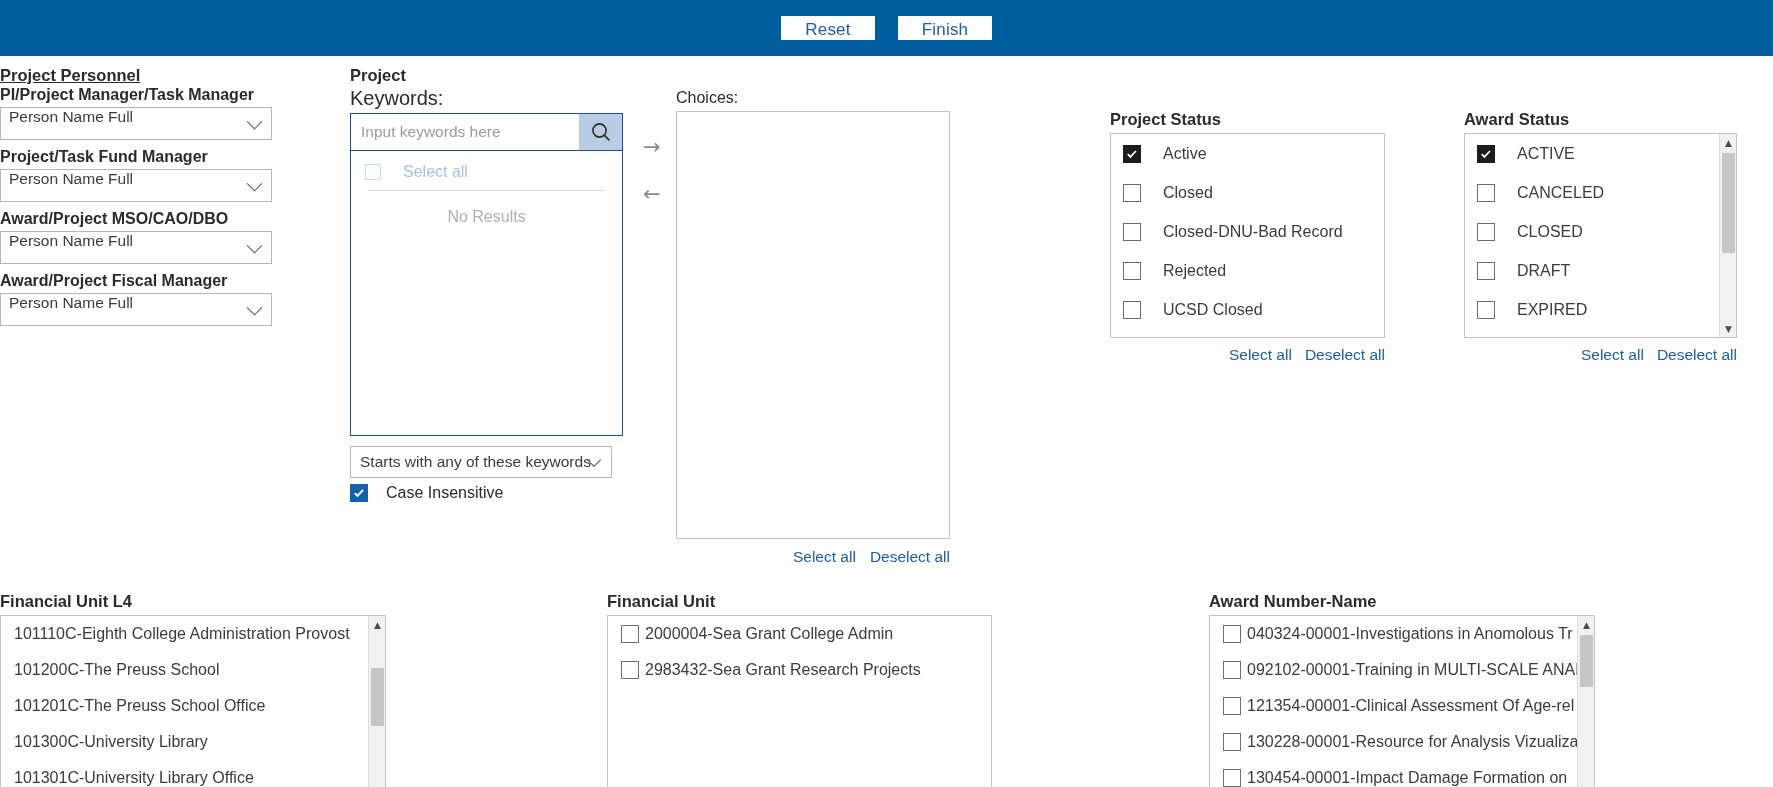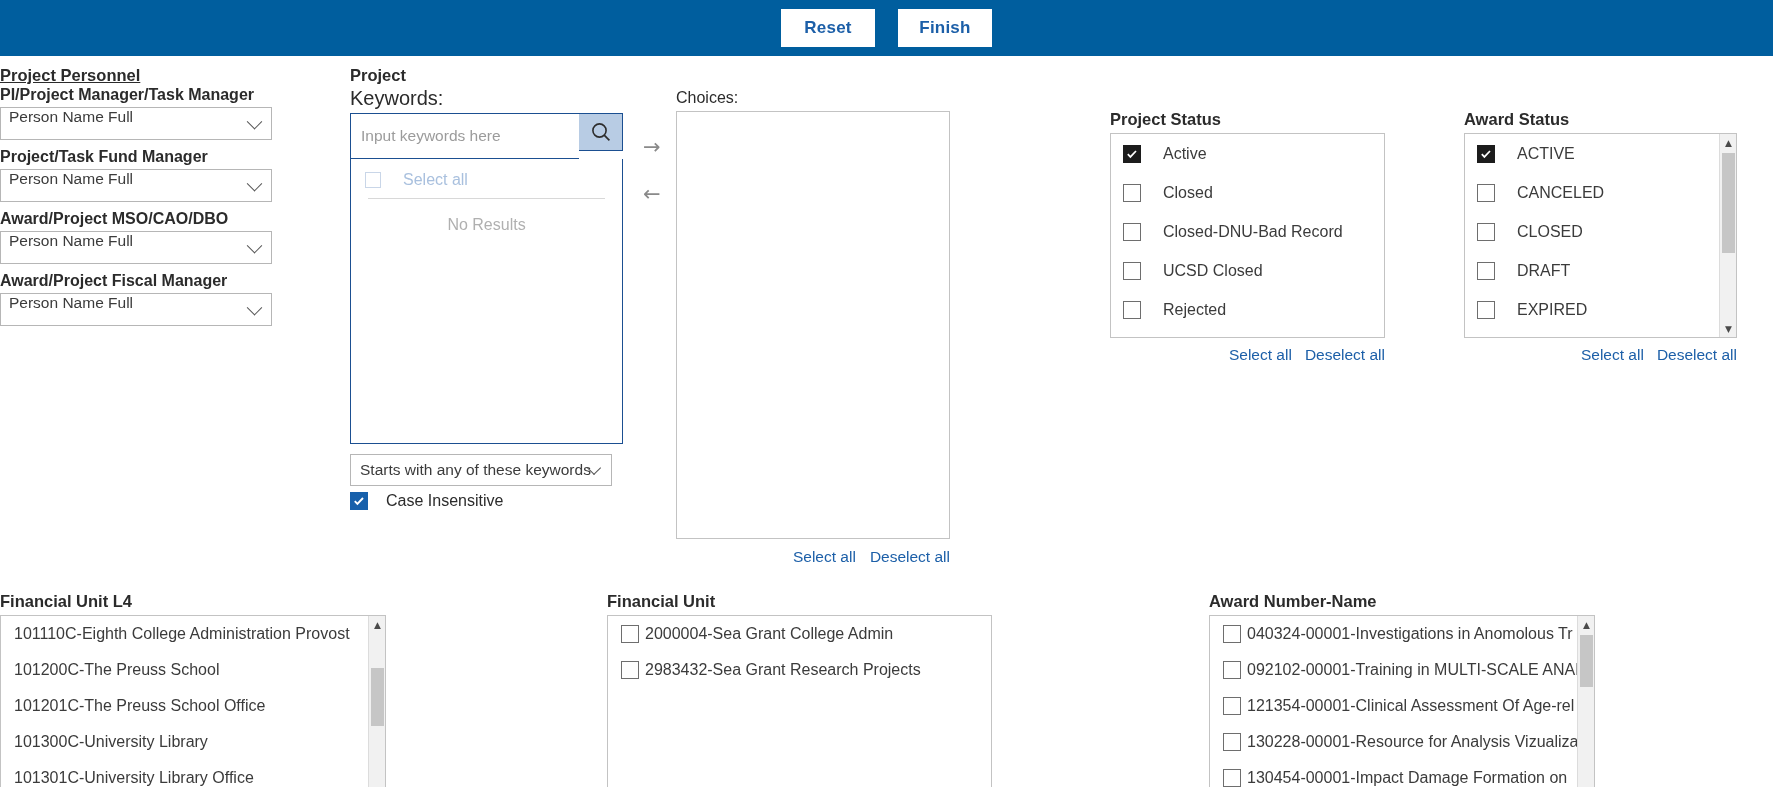--- a/index.html
+++ b/index.html
@@ -17,24 +17,24 @@
   .toolbar {
     position: absolute; left: 0; top: 0; width: 1773px; height: 56px;
     background: #005e9e;
     display: flex; align-items: center; justify-content: center;
   }
   .toolbar-buttons { display: flex; gap: 23px; }
   .tb-btn {
     background: #ffffff;
     border: none;
     color: #1c5fa8;
-    font-weight: bold;
+    font-weight: normal;
     font-size: 17px;
     font-family: "Liberation Sans", sans-serif;
-    height: 38px;
+    height: 24px;
     min-width: 94px;
     padding: 4px 16px;
     cursor: pointer;
     letter-spacing: .2px;
   }
 
   
   .section-title {
     font-weight: bold; font-size: 16.5px; color: #2b2b2b;
     font-family: "Liberation Sans", sans-serif;
@@ -68,21 +68,21 @@
     transform: translateY(-70%) rotate(45deg);
   }
 
   
   .project-block { position: absolute; left: 350px; top: 66px; }
   .project-block .section-title { display:block; }
   .kw-label { font-size: 20px; color: #2b2b2b; margin-top: 2px; margin-bottom: 3px; }
   .kw-searchrow { display: flex; width: 273px; }
   .kw-input {
     flex: 1 1 auto;
-    height: 46px;
+    height: 38px;
     border: 1px solid #1b4f91;
     border-right: none;
     padding: 0 10px;
     font-size: 15.5px;
     color: #333;
     font-family: "Liberation Sans", sans-serif;
     background: #fff;
   }
   .kw-input::placeholder { color: #9b9b9b; }
   .kw-searchbtn {
@@ -340,25 +340,25 @@
       <div class="status-row">
         <span class="cb"></span>
         <span class="txt">Closed</span>
       </div>
       <div class="status-row">
         <span class="cb"></span>
         <span class="txt">Closed-DNU-Bad Record</span>
       </div>
       <div class="status-row">
         <span class="cb"></span>
+        <span class="txt">Rejected</span>
+      </div>
+      <div class="status-row">
+        <span class="cb"></span>
         <span class="txt">UCSD Closed</span>
-      </div>
-      <div class="status-row">
-        <span class="cb"></span>
-        <span class="txt">Rejected</span>
       </div>
     </div>
     <div class="status-links">
       <span class="link">Select all</span>
       <span class="link">Deselect all</span>
     </div>
   </div>
 
   <div class="status-block" style="left:1464px; width:273px;">
     <span class="section-title">Award Status</span>

